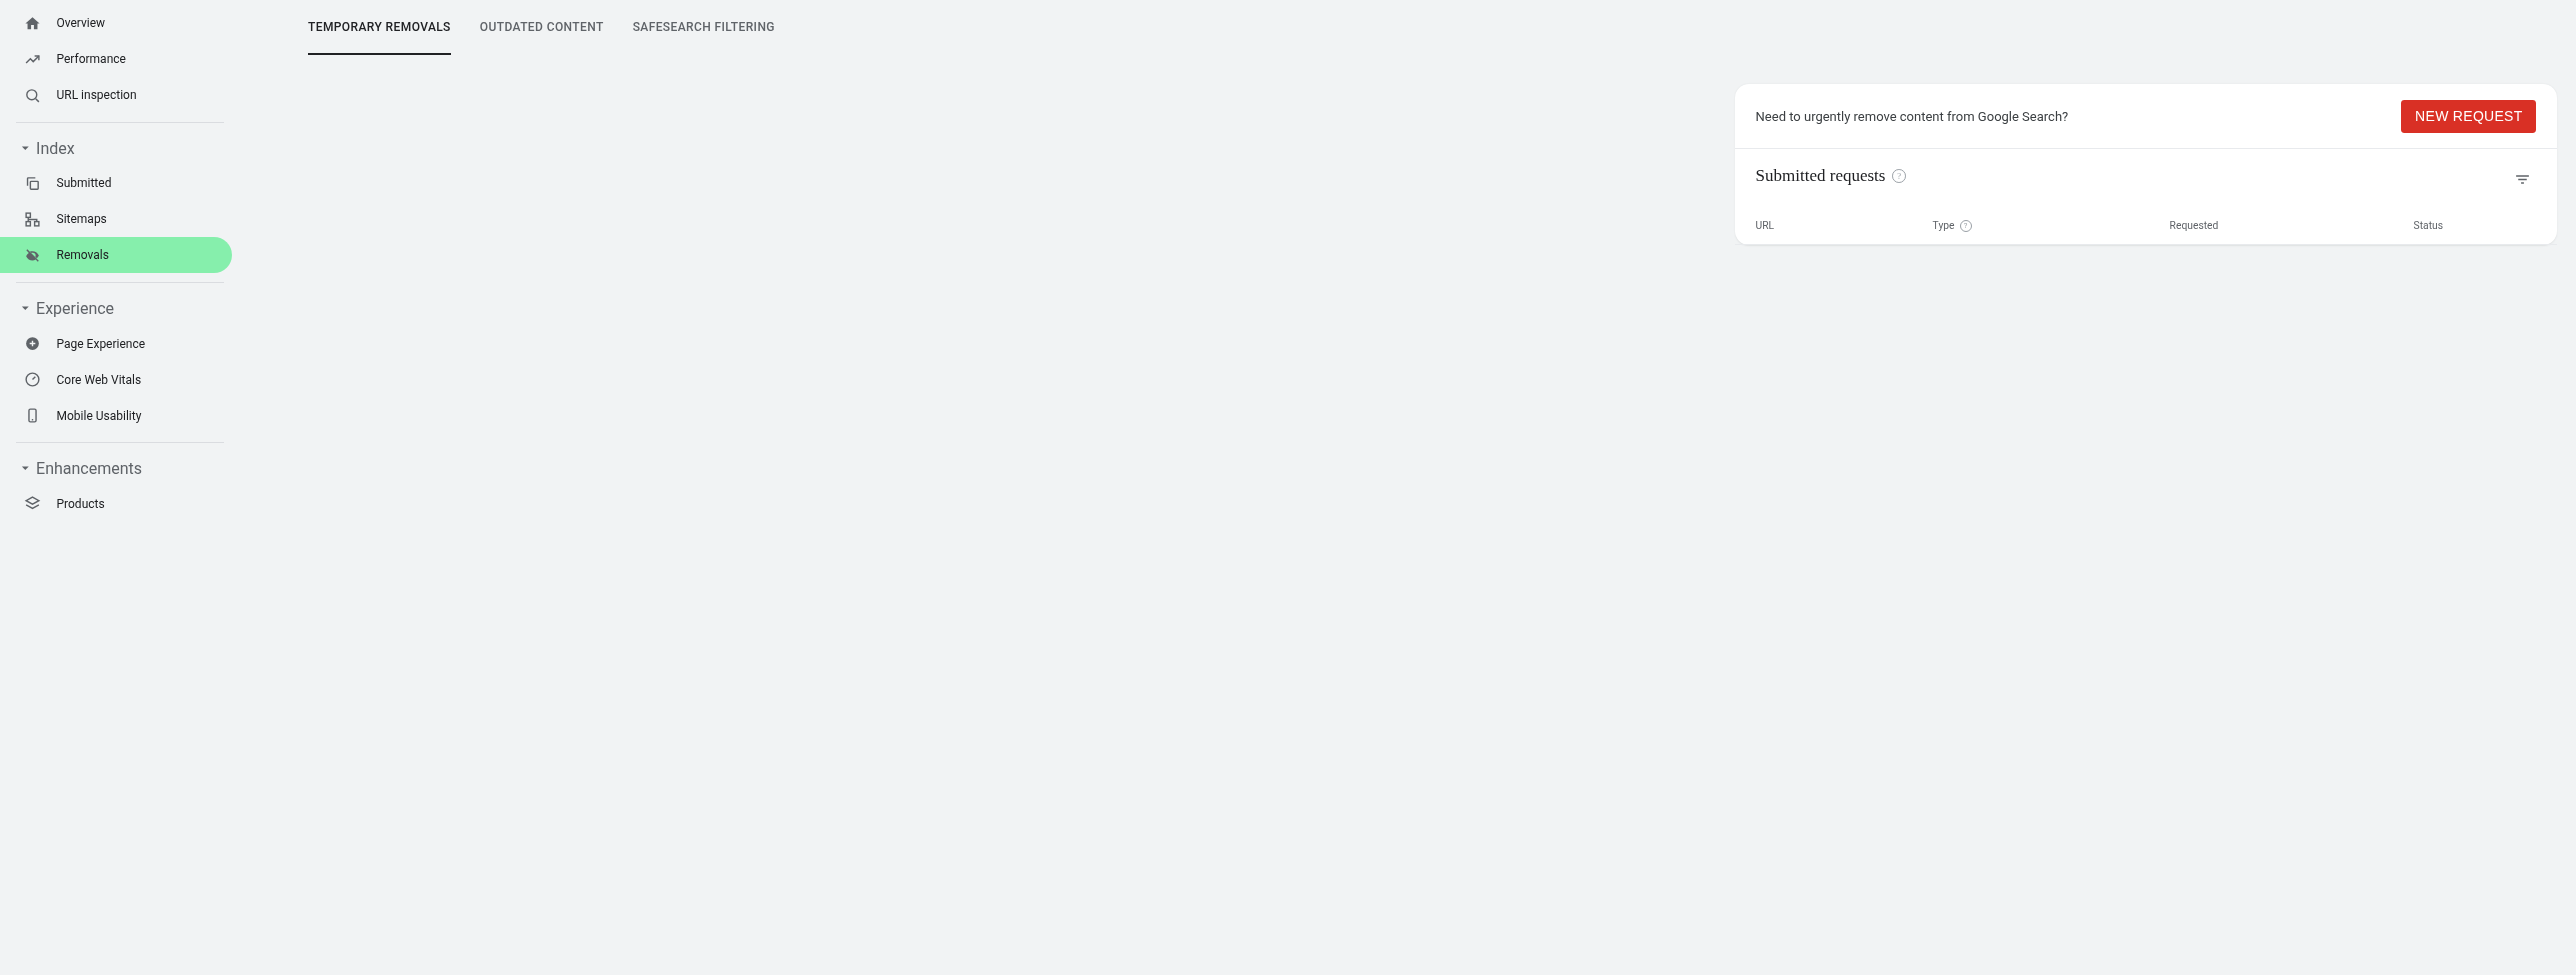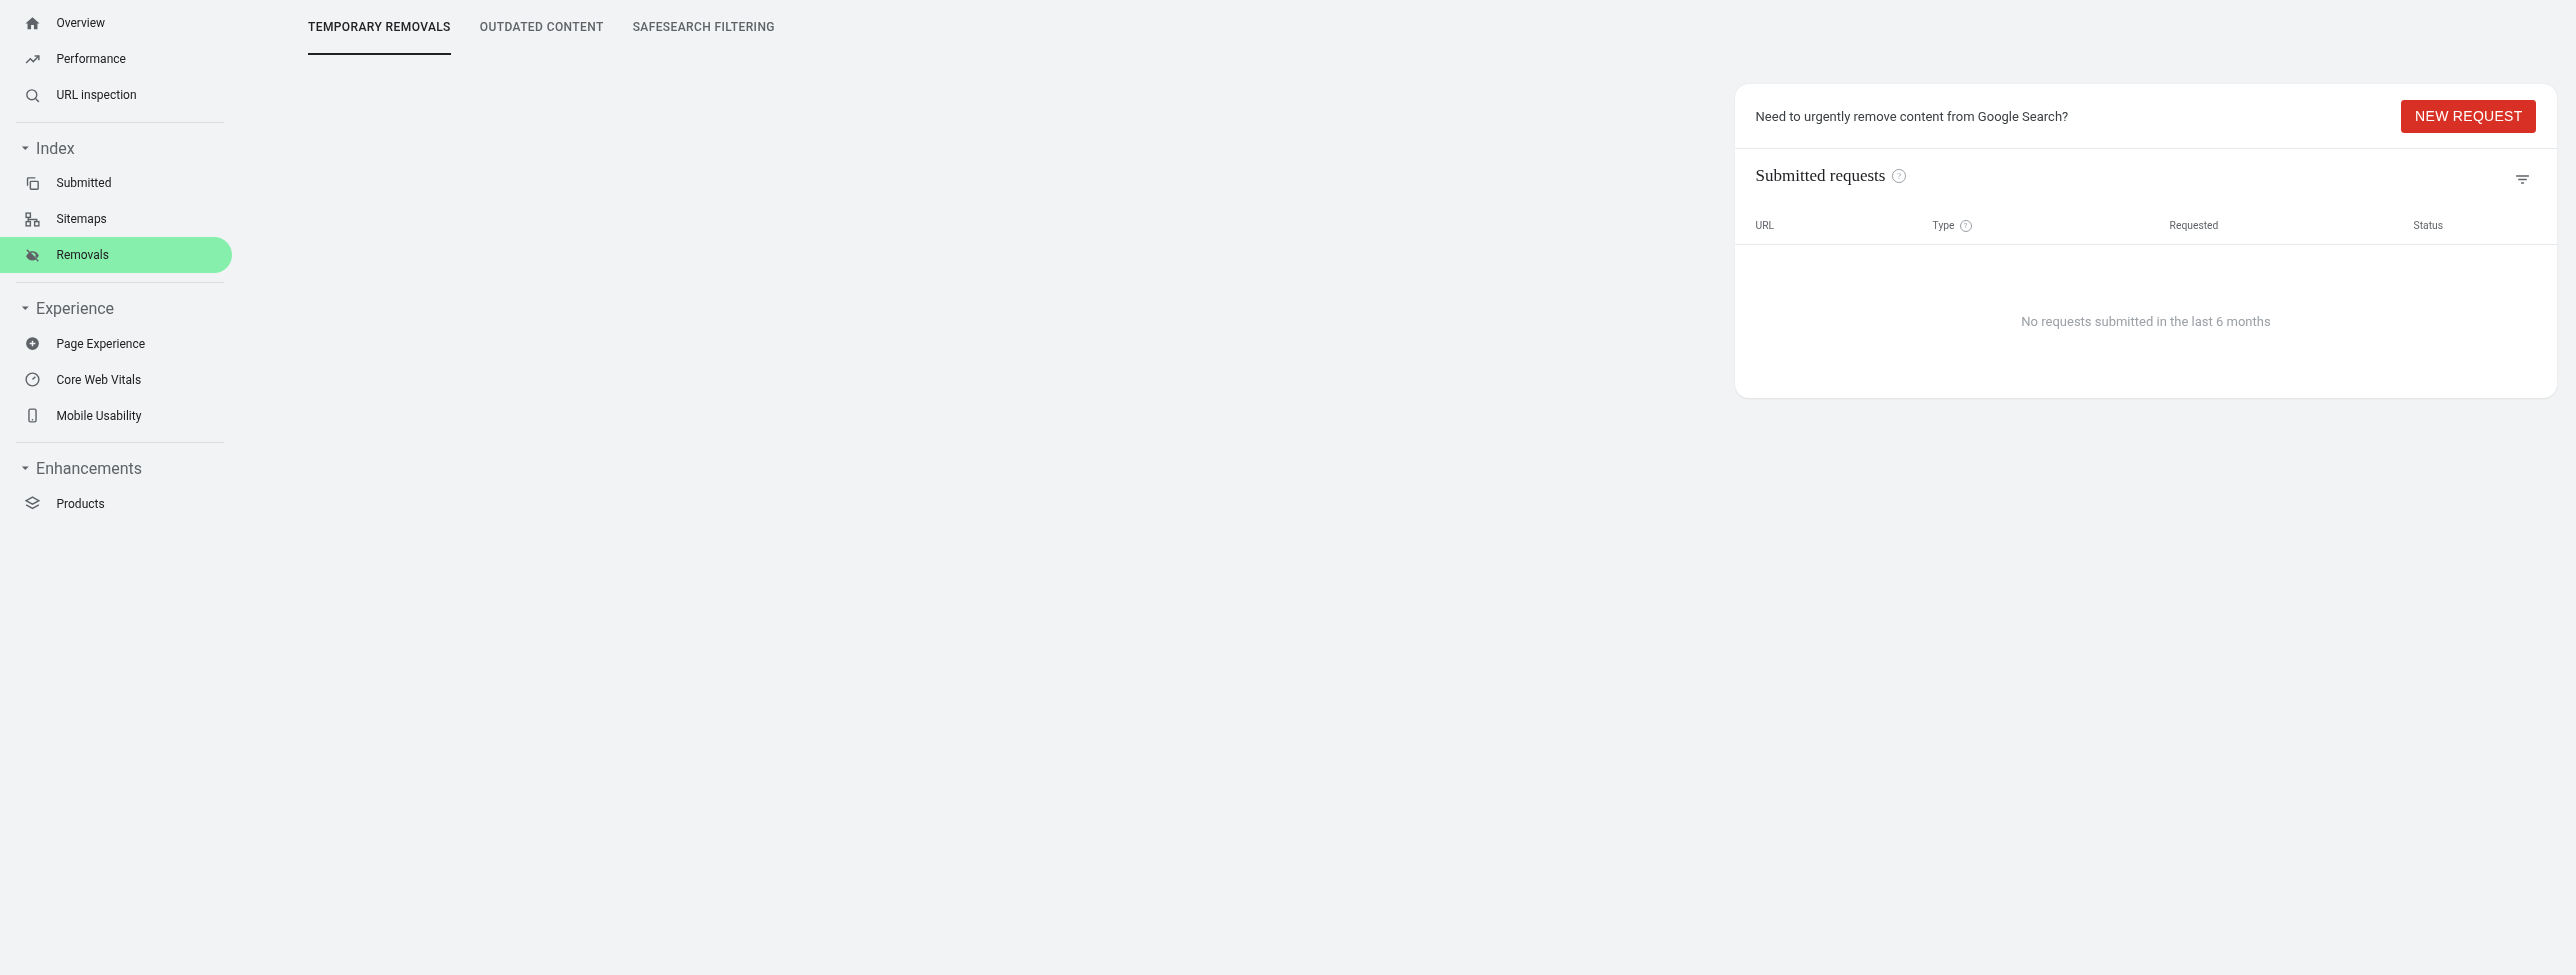--- a/index.html
+++ b/index.html
@@ -340,17 +340,16 @@
       <div class="table-head">
         <div class="col-url">URL</div>
         <div class="col-type">
           <span>Type</span>
           <span class="help-circle" style="width:12px;height:12px;font-size:7.7px;">?</span>
         </div>
         <div class="col-requested">Requested</div>
         <div class="col-status">Status</div>
       </div>
 
-      <div class="empty">No requests submitted in the last 6 months</div>
     </div>
   </main>
 </div>
 
 
 </body></html>

